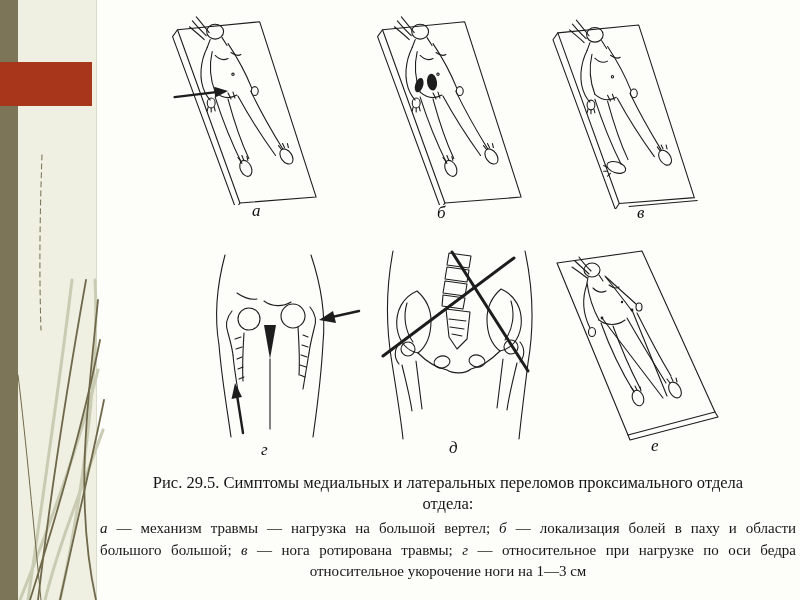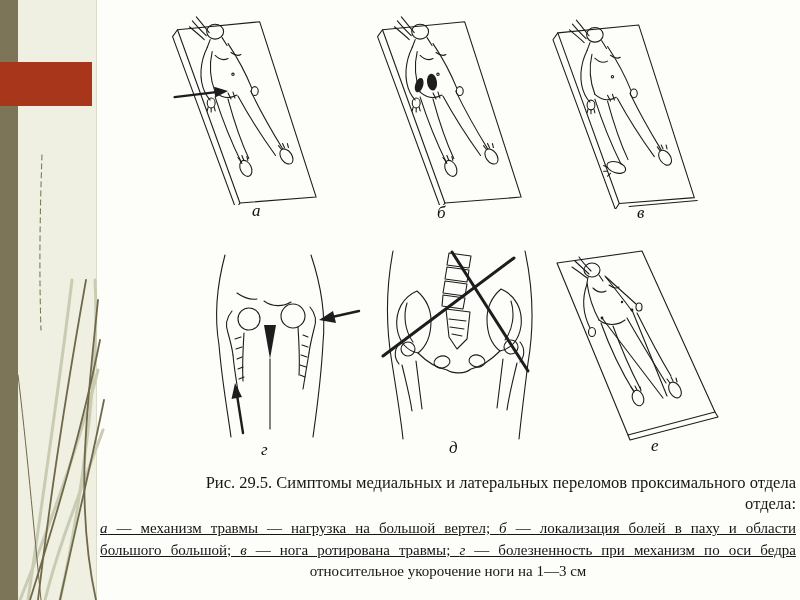--- a/index.html
+++ b/index.html
@@ -11,24 +11,24 @@
   .redblock{ position:absolute; left:0; top:62px; width:92px; height:44px; background:#a8361b; }
   .grass   { position:absolute; left:0; top:140px; width:106px; height:460px; }
   .fig { position:absolute; }
   .fig svg { width:100%; height:100%; display:block; }
   .art *      { stroke:#1d1d1d; fill:none; stroke-width:1.1; stroke-linecap:round; stroke-linejoin:round; }
   .art .fill  { fill:#1d1d1d; stroke:none; }
   .art .bold  { stroke-width:2.4; }
   .art .bold2 { stroke-width:3; }
   .fig-label { position:absolute; font-style:italic; font-size:17px; color:#111; }
   .caption  { position:absolute; left:100px; top:472px; width:696px; color:#151515; }
-  .cap-title{ text-align:right; font-size:16.5px; line-height:21px; }
+  .cap-title{ text-align:center; font-size:16.5px; line-height:21px; }
   .cap-desc { font-size:15px; line-height:21.5px; }
   .cap-desc.first { margin-top:4px; }
-  .just   { text-align:justify; text-align-last:justify;text-decoration:underline; }
+  .just   { text-align:justify; text-align-last:justify; }
   .center-line { text-align:center; }
 </style>
 </head>
 <body>
 
 <div class="slide">
 
   <svg width="0" height="0" style="position:absolute" aria-hidden="true">
     <defs>
       <g id="s-board">
@@ -208,17 +208,17 @@
   <div class="fig-label" style="left:437px; top:203px">б</div>
   <div class="fig-label" style="left:637px; top:203px">в</div>
   <div class="fig-label" style="left:261px; top:440px">г</div>
   <div class="fig-label" style="left:449px; top:438px">д</div>
   <div class="fig-label" style="left:651px; top:436px">е</div>
 
   <div class="caption">
     <div class="cap-title">Рис. 29.5. Симптомы медиальных и латеральных переломов проксимального отдела</div>
     <div class="cap-title">отдела:</div>
     <div class="cap-desc first just"><i>а</i><span> — механизм травмы — нагрузка на большой вертел; </span><i>б</i><span> — локализация болей в паху и области</span></div>
-    <div class="cap-desc just"><span>большого большой; </span><i>в</i><span> — нога ротирована травмы; </span><i>г</i><span> — болезненность при механизм по оси бедра</span></div>
+    <div class="cap-desc just"><span>большого большой; </span><i>в</i><span> — нога ротирована травмы; </span><i>г</i><span> — относительное при нагрузке по оси бедра</span></div>
     <div class="cap-desc center-line"><span>относительное укорочение ноги на 1—3 см</span></div>
   </div>
 
 </div>
 
 </body></html>

